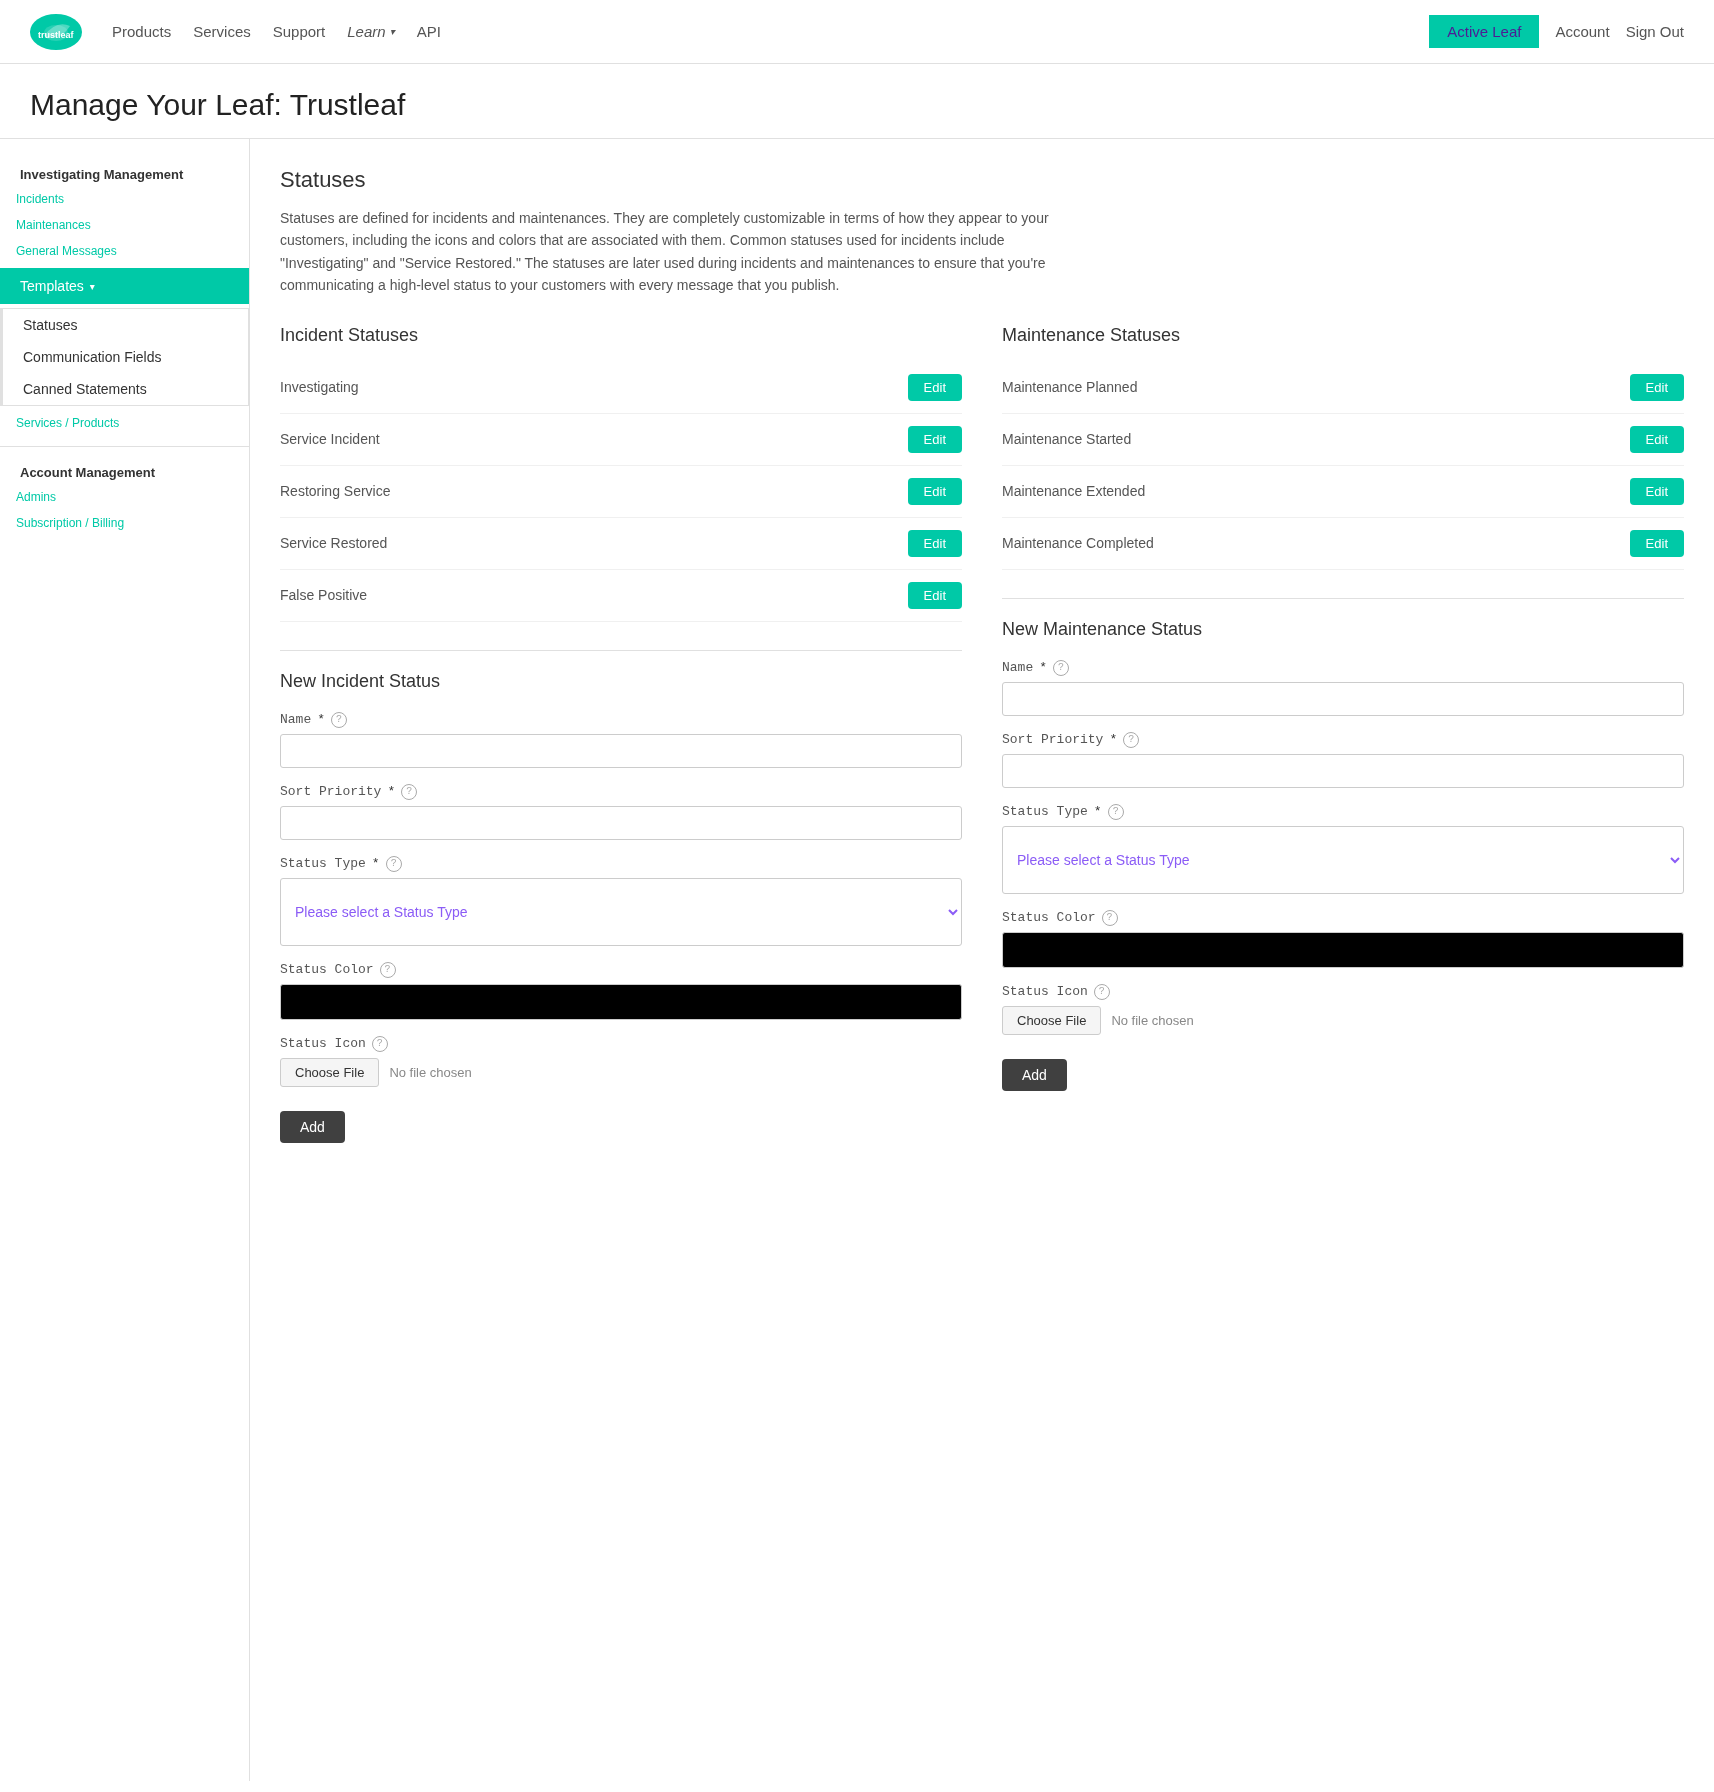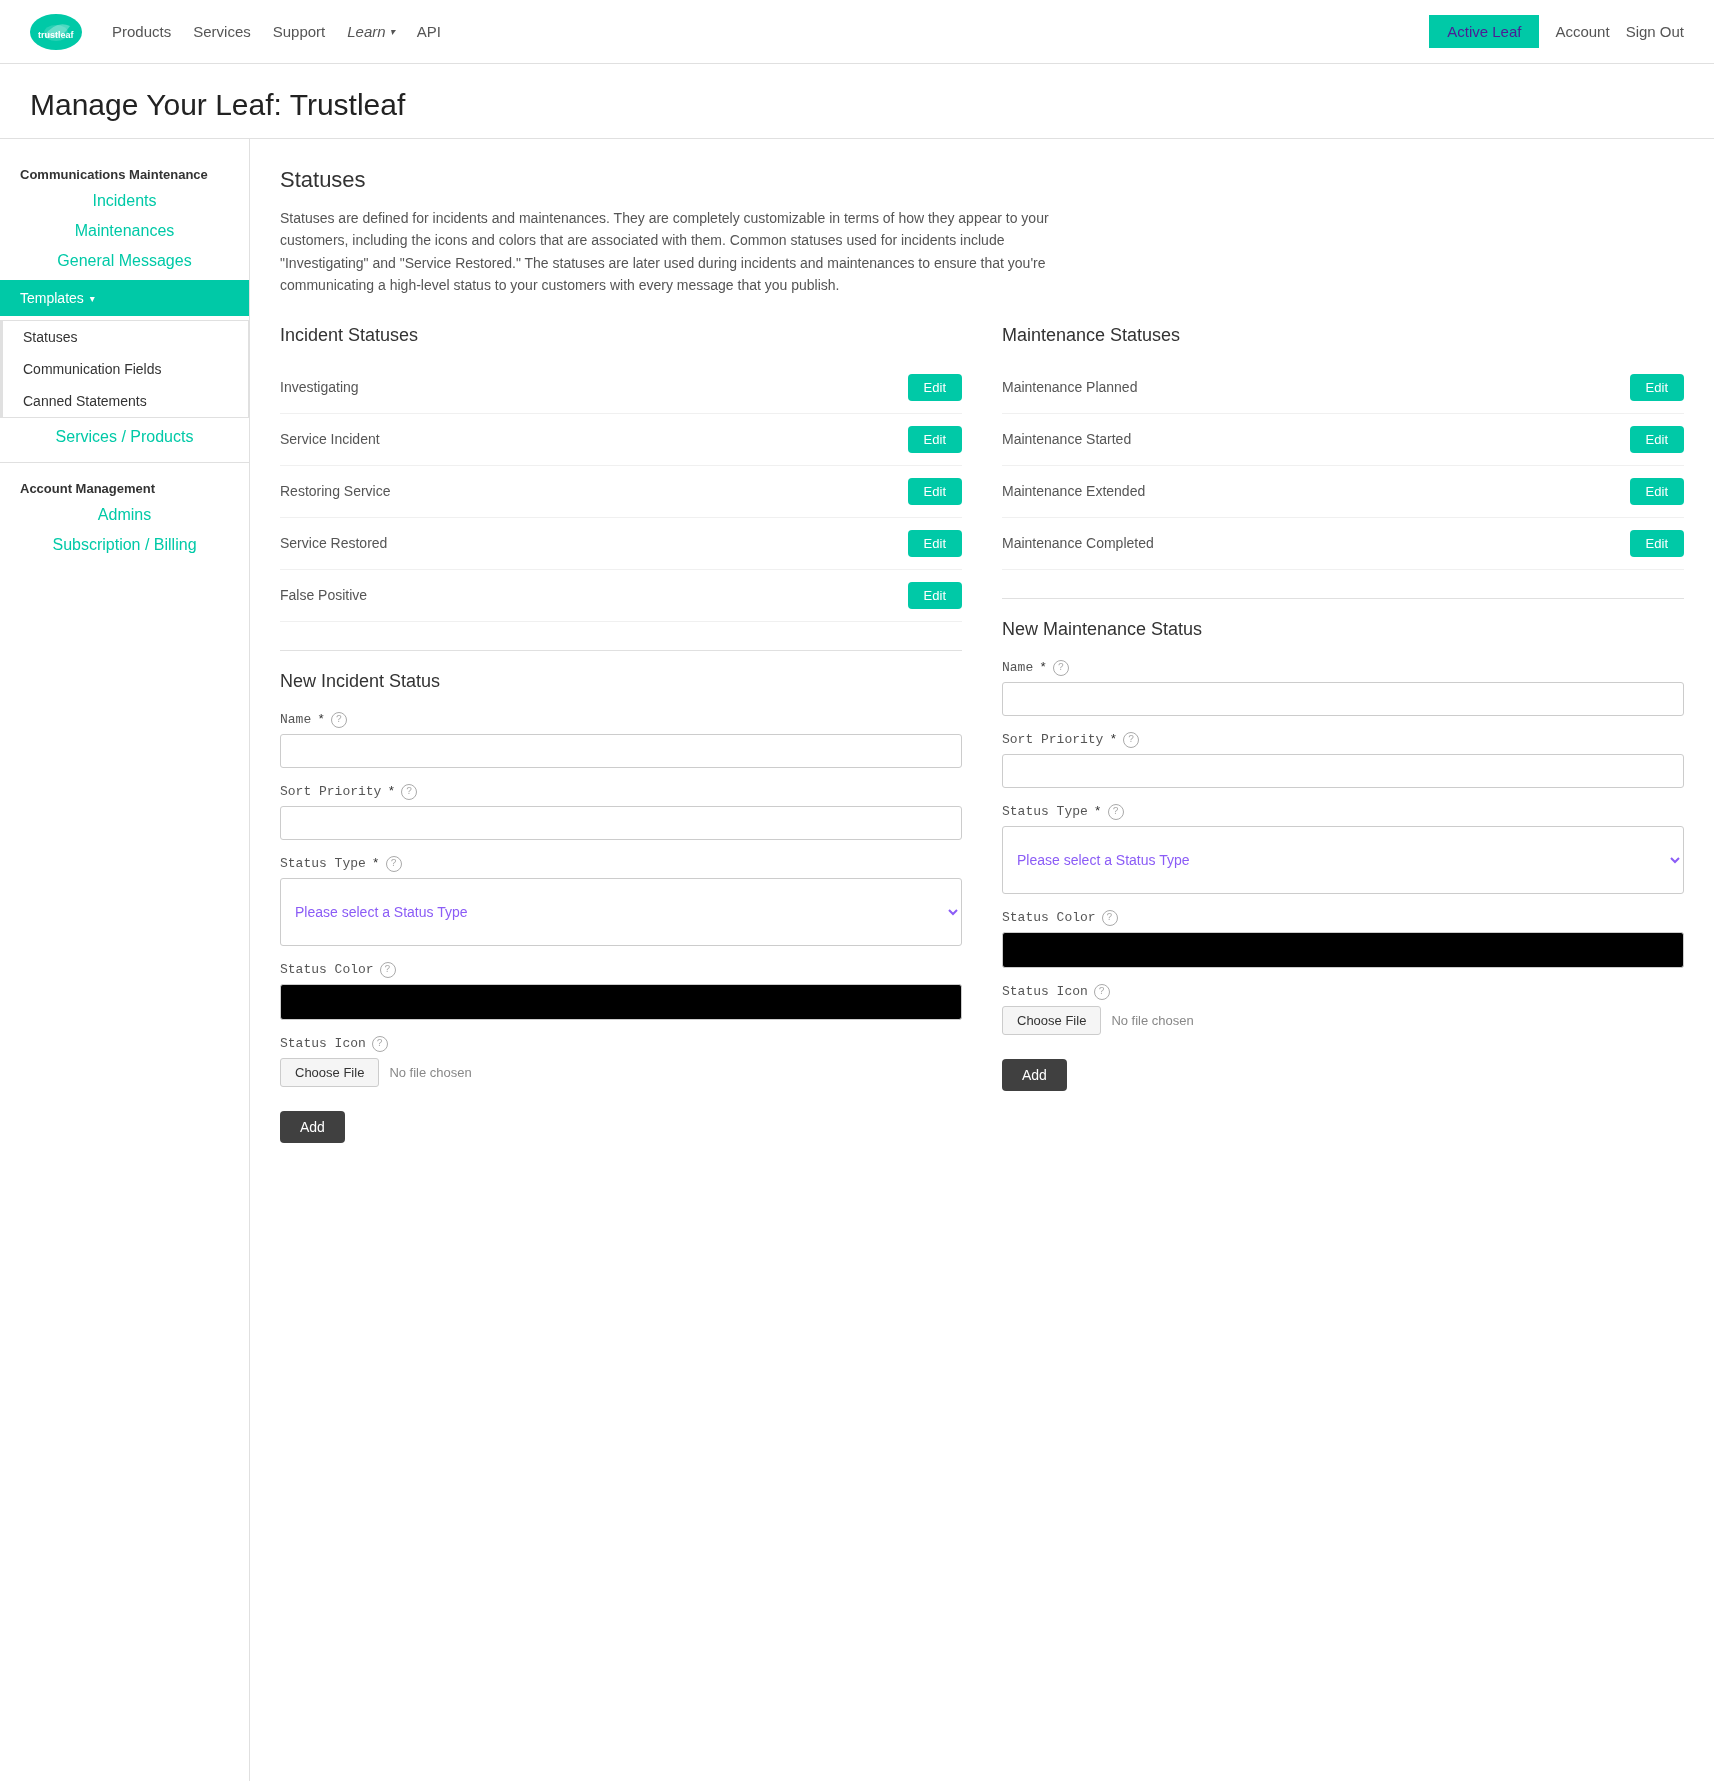--- a/index.html
+++ b/index.html
@@ -19,21 +19,21 @@
     
     .page-title-bar { padding: 24px 30px 16px 30px; border-bottom: 1px solid #e0e0e0; }
     .page-title { font-size: 30px; font-weight: 400; color: #222; }
 
     
     .main-layout { display: flex; }
 
     
     .sidebar { width: 250px; padding: 20px 0; border-right: 1px solid #e0e0e0; min-height: calc(1792px - 150px); flex-shrink: 0; }
     .sidebar-section-title { font-size: 13px; font-weight: bold; color: #333; padding: 8px 20px 4px 20px; }
-    .sidebar-link { display: block; color: #00c9a7; text-decoration: none; padding: 6px 16px; font-size: 16px; text-align: center; }
+    .sidebar-link { display: block; color: #00c9a7; text-decoration: none; padding: 6px 16px; font-size: 12px; }
     .sidebar-menu-btn { display: flex; align-items: center; gap: 6px; width: 100%; background: #00c9a7; color: #fff; border: none; padding: 10px 20px; font-size: 14px; cursor: pointer; text-align: left; margin: 4px 0; }
     .sidebar-submenu { background: #fff; border: 1px solid #e0e0e0; border-left: 3px solid #e0e0e0; margin: 0 0 4px 0; }
     .sidebar-submenu-item { display: block; padding: 8px 20px; color: #333; text-decoration: none; font-size: 14px; }
     .sidebar-divider { border: none; border-top: 1px solid #e0e0e0; margin: 10px 0; }
 
     
     .content { flex: 1; padding: 28px 30px; }
 
     .section-title { font-size: 22px; font-weight: 400; color: #333; margin-bottom: 14px; }
     .section-desc { font-size: 14px; color: #555; line-height: 1.6; margin-bottom: 28px; max-width: 770px; }
@@ -94,21 +94,21 @@
   </div>
 </nav>
 
 <div class="page-title-bar">
   <h1 class="page-title">Manage Your Leaf: Trustleaf</h1>
 </div>
 
 <div class="main-layout">
 
   <aside class="sidebar">
-    <div class="sidebar-section-title">Communications Maintenance</div>
+    <div class="sidebar-section-title">Investigating Management</div>
     <a class="sidebar-link">Incidents</a>
     <a class="sidebar-link">Maintenances</a>
     <a class="sidebar-link">General Messages</a>
     <button class="sidebar-menu-btn">
       <span>Templates</span>
       <span class="chevron">▾</span>
     </button>
     <div class="sidebar-submenu">
       <a class="sidebar-submenu-item">Statuses</a>
       <a class="sidebar-submenu-item">Communication Fields</a>

